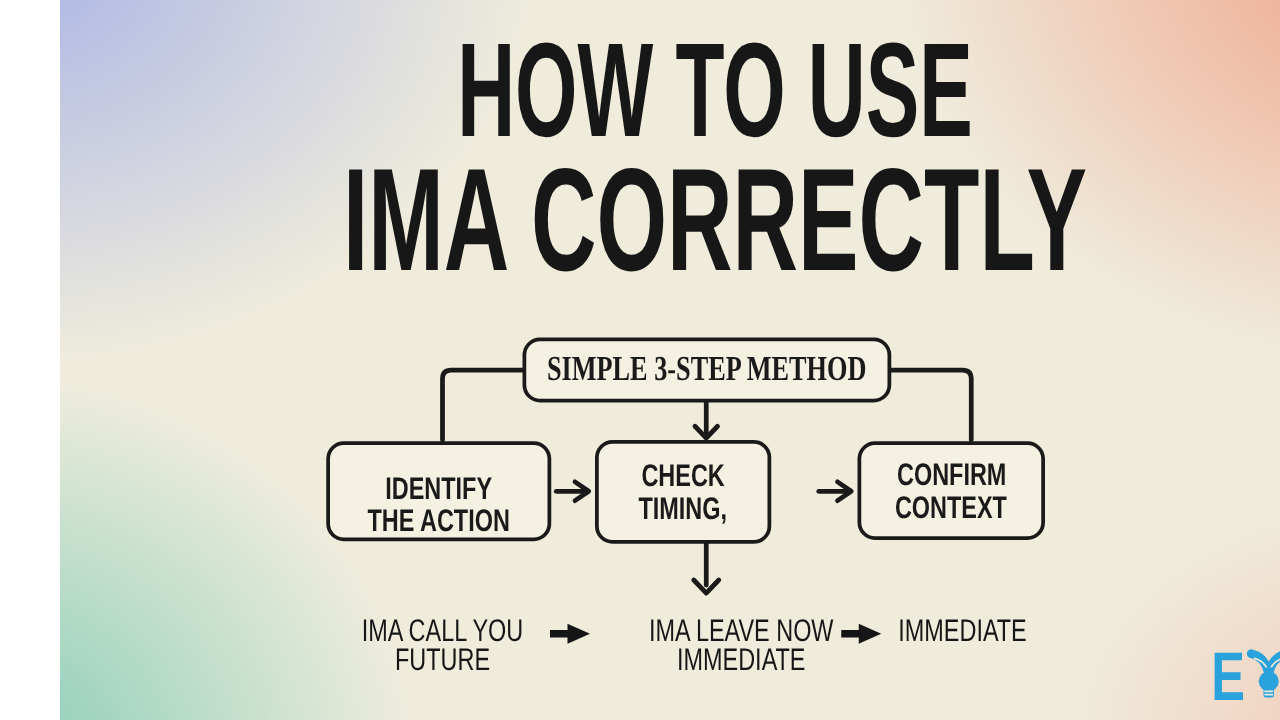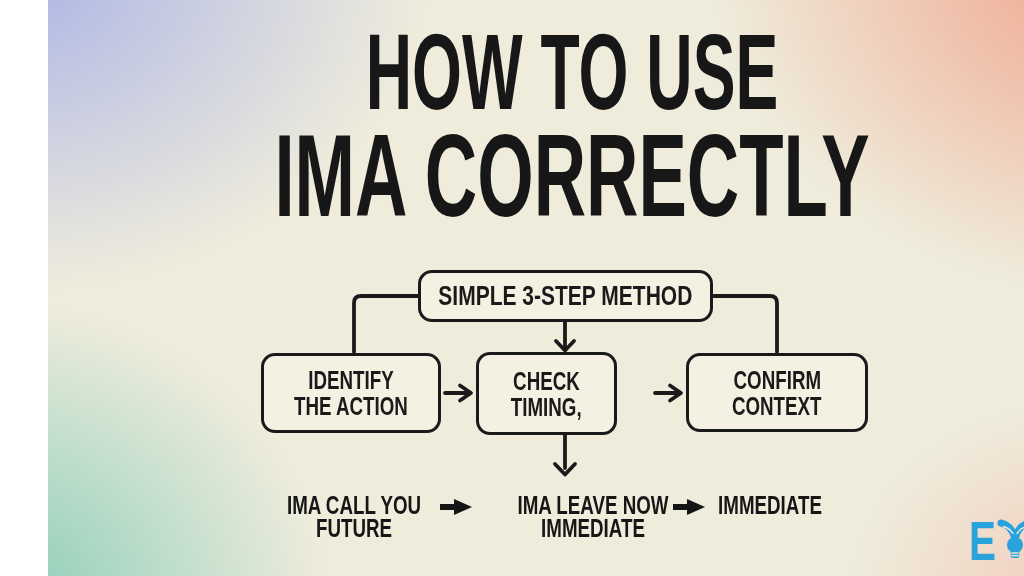--- a/index.html
+++ b/index.html
@@ -32,21 +32,21 @@
     align-items:center; justify-content:center;
     text-align:center; font-weight:700;
     box-sizing:border-box;
   }
   .node .cond{display:block; white-space:nowrap; transform:scaleX(0.75); line-height:26px; font-size:25px;}
   .node.header-node .cond{font-size:28px; line-height:30px;}
   .connectors{position:absolute; left:0; top:0; pointer-events:none;}
   .ex-label{
     position:absolute; top:494px;
     transform:translateX(-50%);
-    text-align:center; font-weight:700; color:#161616;
+    text-align:center; font-weight:400; color:#161616;
   }
   .ex-label .cond{display:block; white-space:nowrap; transform:scaleX(0.75); font-size:25px; line-height:23px;}
   .logo{position:absolute; left:920px; top:514px; width:92px; height:50px;}
 </style>
 </head>
 <body>
 
 <div class="stage">
 
   <div class="title">
@@ -66,35 +66,35 @@
       <path d="M 622 385.5 L 633 393 L 622 400.5"></path>
       <path d="M 517 435 V 468"></path>
       <path d="M 507 464 L 517 474.5 L 527 464"></path>
     </g>
     <g fill="#151515" stroke="none">
       <path d="M392 504 H406 V499 L424 507 L406 515 V510 H392 Z"></path>
       <path d="M625 504 H639 V499 L657 507 L639 515 V510 H625 Z"></path>
     </g>
   </svg>
 
-  <div class="node header-node" style="left:370px; top:270px; width:295px; height:52px;">
+  <div class="node header-node" style="left:370px; top:270px; width:295px; height:52px;font-family:Liberation Serif, serif;">
     <span class="cond">SIMPLE 3-STEP METHOD</span>
   </div>
 
-  <div class="node" style="left:213px; top:353px; width:180px; height:80px;">
+  <div class="node" style="left:213px; top:353px; width:180px; height:80px;justify-content:flex-end;">
     <span class="cond">IDENTIFY</span>
     <span class="cond">THE ACTION</span>
   </div>
 
   <div class="node" style="left:428px; top:352px; width:141px; height:83px;">
     <span class="cond">CHECK</span>
     <span class="cond">TIMING,</span>
   </div>
 
-  <div class="node" style="left:638px; top:353px; width:182px; height:79px;">
+  <div class="node" style="left:638px; top:353px; width:150px; height:79px;">
     <span class="cond">CONFIRM</span>
     <span class="cond">CONTEXT</span>
   </div>
 
   <div class="ex-label" style="left:306px;">
     <span class="cond">IMA CALL YOU</span>
     <span class="cond">FUTURE</span>
   </div>
 
   <div class="ex-label" style="left:545px;">

